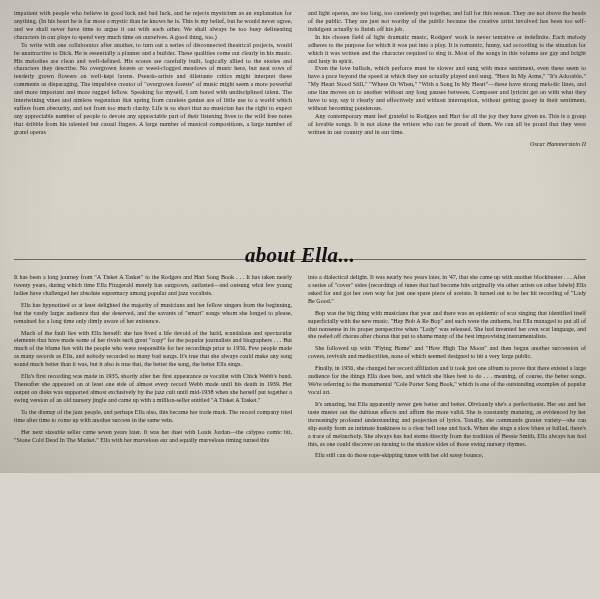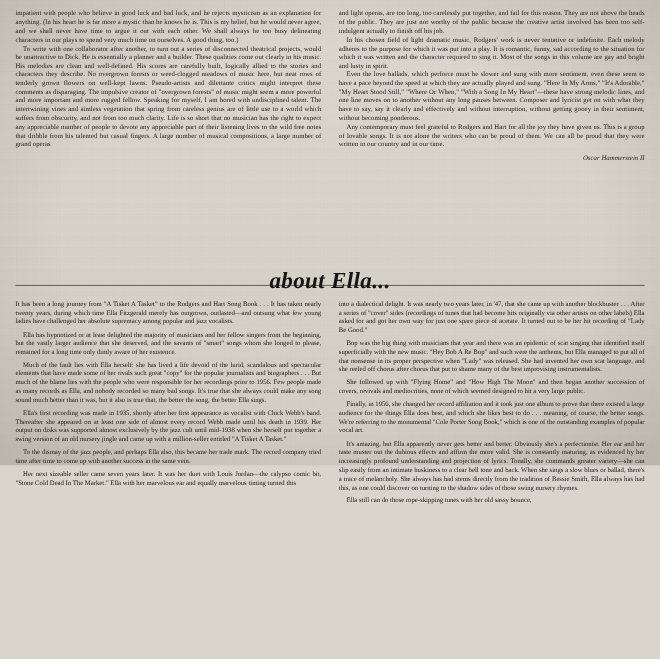--- a/index.html
+++ b/index.html
@@ -10,21 +10,21 @@
     width: 600px;
     height: 599px;
     background: #d9d5cc;
     font-family: "Liberation Serif", serif;
     color: #1a1a1a;
     overflow: hidden;
   }
   .page {
     position: relative;
     width: 600px;
-    height: 423px;
+    height: 473px;
     box-sizing: border-box;
     padding: 10px 14px 8px 14px;
     background: linear-gradient(180deg, #dbd7ce 0%, #d6d2c8 55%, #d2cec4 100%);
   }
   .top-section {
     display: flex;
     gap: 16px;
     height: 218px;
   }
   .col {

